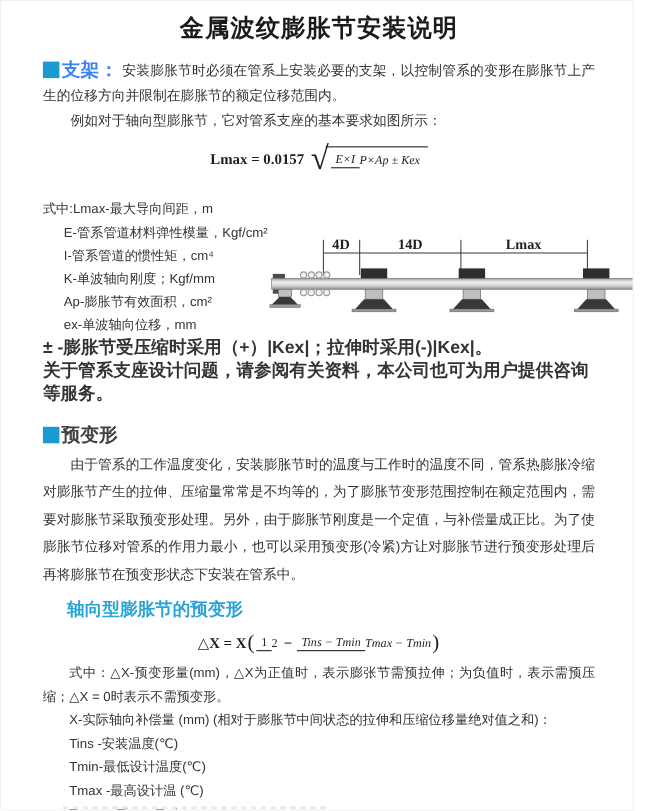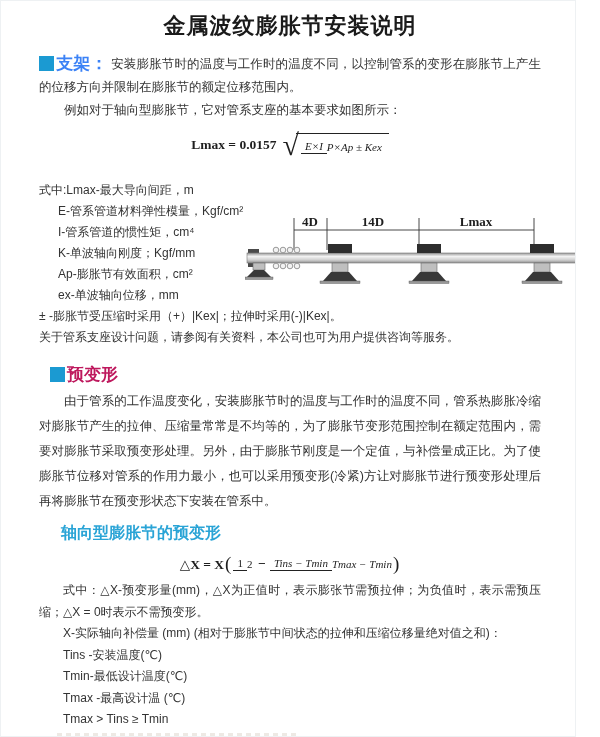--- a/index.html
+++ b/index.html
@@ -65,25 +65,25 @@
   .frac.upright{font-style:normal;padding:0 1px;}
   .sqrt{display:inline-flex;align-items:flex-start;vertical-align:middle;margin-left:6px;}
   .sqrt-glyph{
     font-family:"Liberation Serif","DejaVu Serif",serif;
     font-size:30px;line-height:30px;font-weight:normal;margin-right:-3px;
   }
   .sqrt-body{border-top:1.5px solid #222;margin-top:3px;padding:3px 7px 0 5px;}
   .vars-block{position:relative;margin-top:20px;}
   .vars-line{font-size:12px;line-height:21px;padding-left:19px;}
   .vars-line.first{padding-left:0;}
-  .note-line{font-size:12px;line-height:21px;}
+  .note-line{font-size:16px;line-height:21px;font-weight:bold;}
   .diagram-wrap{position:absolute;left:206px;top:33px;width:348px;height:78px;}
   h2.sec2{
-    margin:15px 11px 3px;
-    font-size:17px;font-weight:bold;color:#be185d;
+    margin:15px 0 3px;
+    font-size:17px;font-weight:bold;color:#404040;
   }
   .para{
     font-size:12.5px;line-height:25px;
     text-align:justify;text-indent:2em;
   }
   h3.subhead{
     margin:9px 0 0;
     font-size:16px;font-weight:bold;color:#2aa4d6;
   }
   h3.subhead.axial{padding-left:22px;font-family:Liberation Serif, serif;}
@@ -101,21 +101,21 @@
 </style>
 </head>
 <body>
 
 <div class="page">
 
   <h1 class="title">金属波纹膨胀节安装说明</h1>
 
   <p class="intro">
     <span class="sec-header"><span class="sq"></span><span>支架：</span></span>
-    <span class="body-run">安装膨胀节时的温度与工作时的温度不同，以控制管系的变形在膨胀节上产生的位移方向并限制在膨胀节的额定位移范围内。</span>
+    <span class="body-run">安装膨胀节时必须在管系上安装必要的支架，以控制管系的变形在膨胀节上产生的位移方向并限制在膨胀节的额定位移范围内。</span>
   </p>
 
   <p class="example-line indent">例如对于轴向型膨胀节，它对管系支座的基本要求如图所示：</p>
 
   <div class="formula">
     <span class="f-lhs">Lmax = 0.0157</span><span class="sqrt">
         <span class="sqrt-glyph">√</span>
         <span class="sqrt-body"><span class="frac">
             <span class="num">E×I</span>
             <span class="den">P×Ap ± Kex</span>

